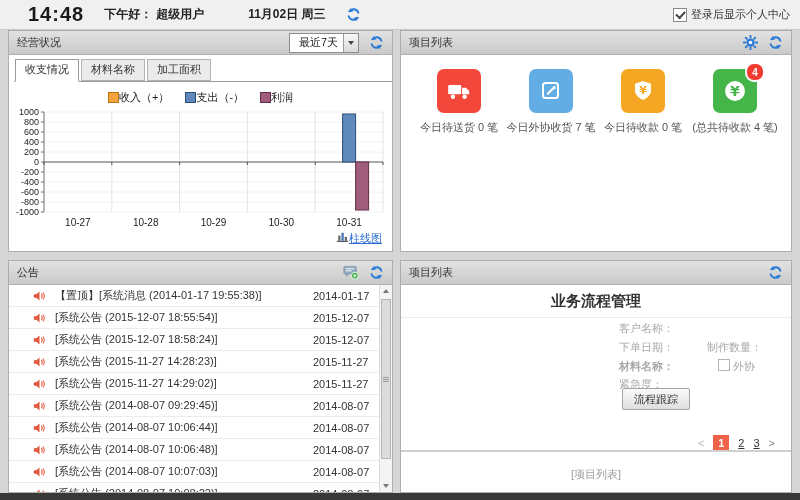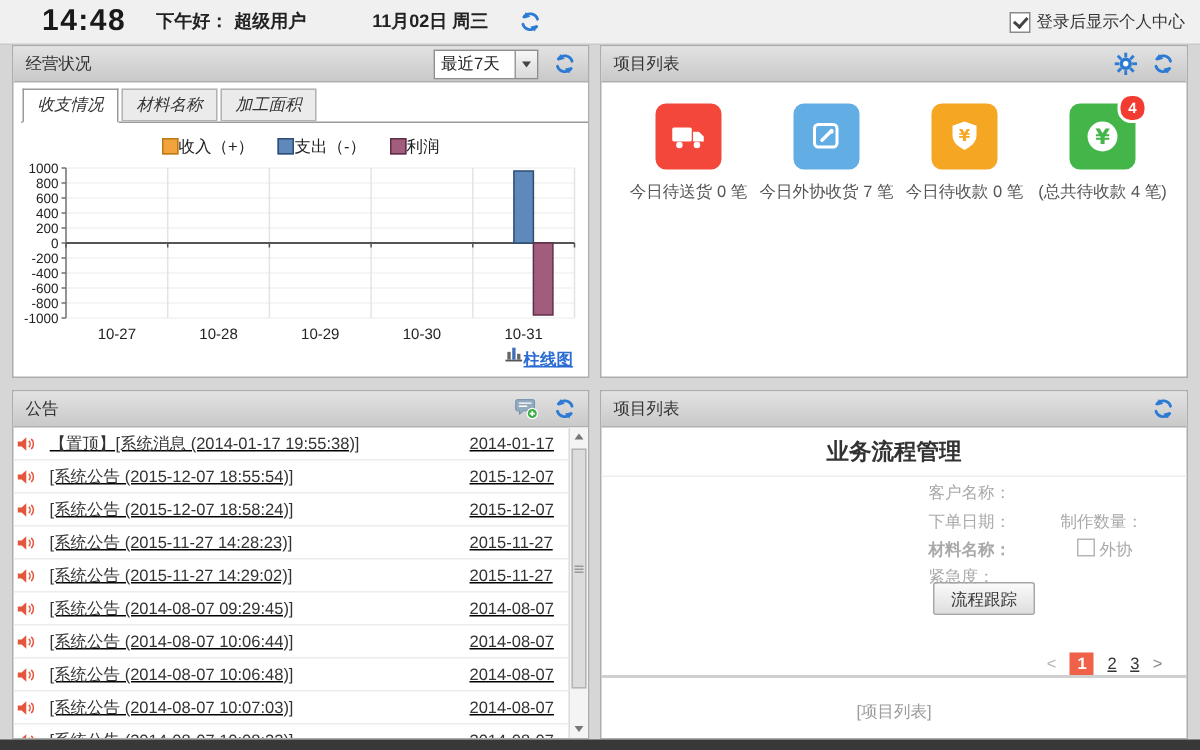--- a/index.html
+++ b/index.html
@@ -21,48 +21,48 @@
   .panel{position:absolute;background:#fff;border:1px solid #adadad;box-sizing:border-box;}
   .phead{height:24px;background:linear-gradient(#e2e2e2,#c9c9c9);border-bottom:1px solid #b0b0b0;
     display:flex;align-items:center;padding:0 8px;box-sizing:border-box;}
   .ptitle{font-size:11px;color:#333;flex:1;}
   .hicon{display:flex;align-items:center;margin-left:10px;cursor:pointer;}
   #panel-status{left:8px;top:30px;width:385px;height:222px;}
   #panel-reminders{left:400px;top:30px;width:392px;height:222px;}
   #panel-announcements{left:8px;top:260px;width:385px;height:233px;}
   #panel-projects{left:400px;top:260px;width:392px;height:233px;}
   
-  .select{display:flex;width:68px;height:18px;background:#fff;border:1px solid #8d8d8d;align-items:center;cursor:pointer;}
+  .select{display:flex;width:68px;height:18px;background:#fff;border:1px solid #8d8d8d;align-items:center;cursor:pointer;text-align:center;}
   .select .val{flex:1;font-size:11px;color:#222;padding-left:4px;white-space:nowrap;overflow:hidden;}
   .select .btn{width:14px;height:100%;background:linear-gradient(#f7f7f7,#d9d9d9);
     border-left:1px solid #9a9a9a;display:flex;align-items:center;justify-content:center;}
   .select .tri{width:0;height:0;border-left:3px solid transparent;border-right:3px solid transparent;border-top:4px solid #444;}
   
-  .tabs{display:flex;margin:4px 0 8px 5px;border-bottom:1px solid #9a9a9a;padding-left:1px;font-style:italic;}
+  .tabs{display:flex;margin:4px 0 8px 5px;border-bottom:1px solid #9a9a9a;padding-left:1px;}
   .tab{font-size:11px;color:#333;padding:2px 9px 3px;background:#ebebeb;border:1px solid #b3b3b3;
     margin-right:2px;cursor:pointer;position:relative;}
   .tab.active{background:#fff;border-color:#9a9a9a;border-bottom:1px solid #fff;margin-bottom:-1px;z-index:2;}
   
   .legend{display:flex;justify-content:center;align-items:center;gap:16px;margin-top:7px;height:14px;}
   .lg-item{display:flex;align-items:center;gap:0;font-size:11px;color:#222;}
   .lg-swatch{width:9px;height:9px;border:1px solid #555;}
   .chart-wrap{margin:2px 0 0 2px;}
-  .chart-footer{position:absolute;right:10px;bottom:4px;display:flex;align-items:flex-end;cursor:pointer;font-weight:bold;}
+  .chart-footer{position:absolute;right:10px;bottom:4px;display:flex;align-items:center;cursor:pointer;}
   .chart-footer .lnk{font-size:11px;color:#2b6cd4;text-decoration:underline;}
   
   .rem-body{display:flex;padding:14px 0 0 18px;gap:12px;}
   .rem-item{width:80px;display:flex;flex-direction:column;align-items:center;cursor:pointer;}
   .tile-wrap{position:relative;}
   .tile{width:44px;height:44px;border-radius:7px;display:flex;align-items:center;justify-content:center;}
   .rem-label{margin-top:7px;font-size:11px;color:#555;white-space:nowrap;}
   .badge{position:absolute;top:-7px;right:-8px;min-width:16px;height:16px;border-radius:9px;background:#f23c32;
     color:#fff;font-size:10px;font-weight:bold;display:flex;align-items:center;justify-content:center;border:2px solid #fff;}
   
   .ann-list{position:absolute;left:0;top:24px;right:13px;bottom:0;overflow:hidden;}
-  .ann-row{height:21px;display:flex;align-items:center;border-bottom:1px solid #ececec;padding-left:2px;cursor:pointer;text-decoration:underline;}
+  .ann-row{height:21px;display:flex;align-items:center;border-bottom:1px solid #ececec;padding-left:24px;cursor:pointer;}
   .ann-row .txt{margin-left:10px;font-size:11px;color:#333;flex:1;white-space:nowrap;overflow:hidden;}
   .ann-row .date{width:62px;font-size:11px;color:#333;margin-right:4px;}
   .sbar{position:absolute;right:0;top:24px;bottom:0;width:13px;background:#f4f4f4;border-left:1px solid #dcdcdc;box-sizing:border-box;}
   .sarrow{position:absolute;left:0;width:12px;height:12px;display:flex;align-items:center;justify-content:center;}
   .sarrow .tri-up{width:0;height:0;border-left:3px solid transparent;border-right:3px solid transparent;border-bottom:4px solid #777;}
   .sarrow .tri-dn{width:0;height:0;border-left:3px solid transparent;border-right:3px solid transparent;border-top:4px solid #777;}
   .sthumb{position:absolute;left:1px;top:14px;width:10px;height:160px;background:#dcdcdc;border:1px solid #b5b5b5;
     box-sizing:border-box;display:flex;flex-direction:column;align-items:center;justify-content:center;gap:1px;cursor:grab;}
   .sthumb i{display:block;width:6px;height:1px;background:#999;}
   

